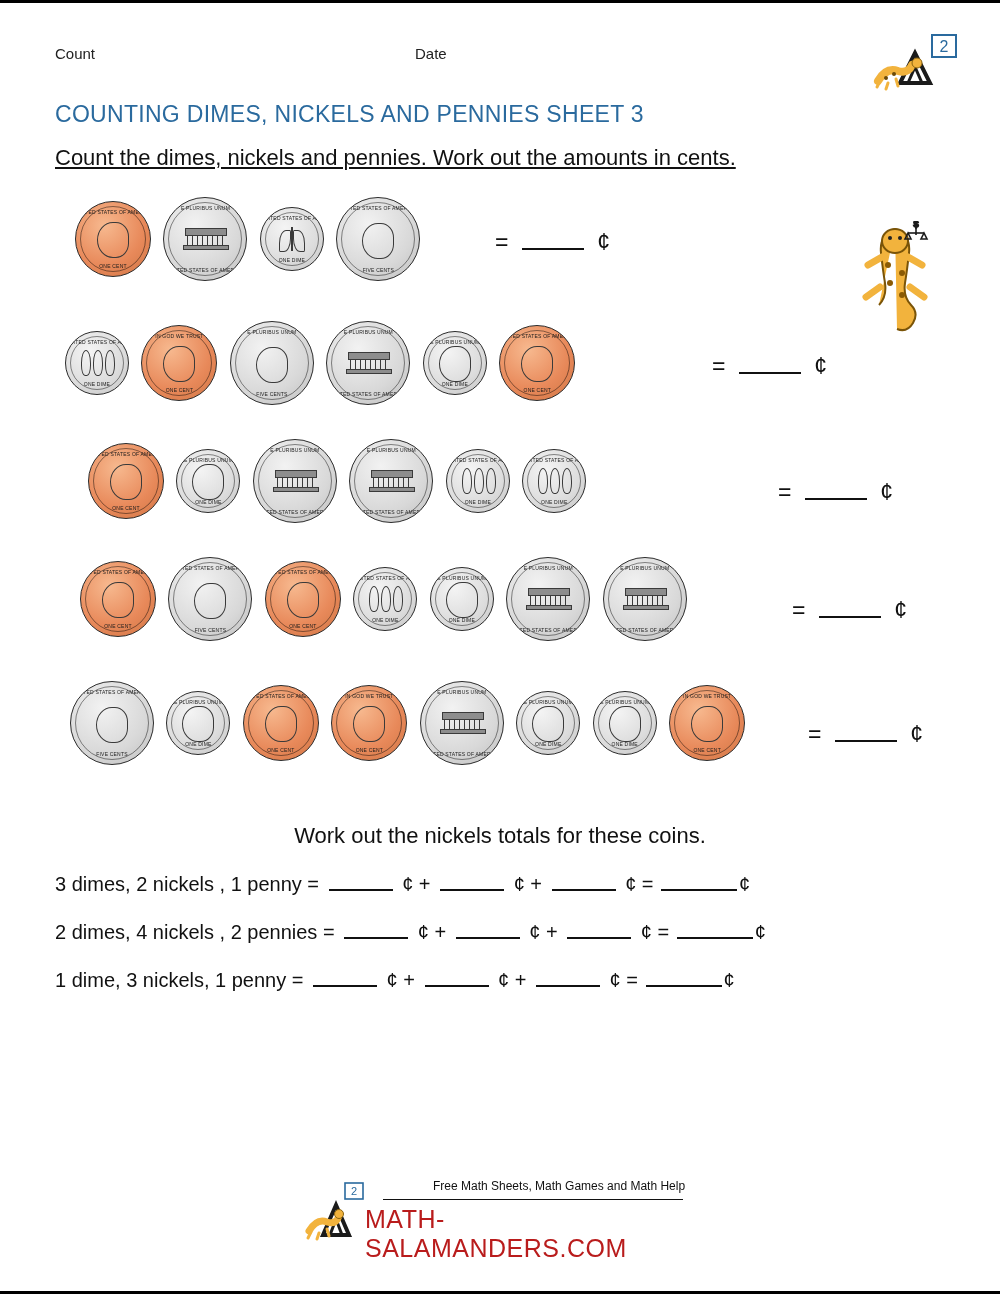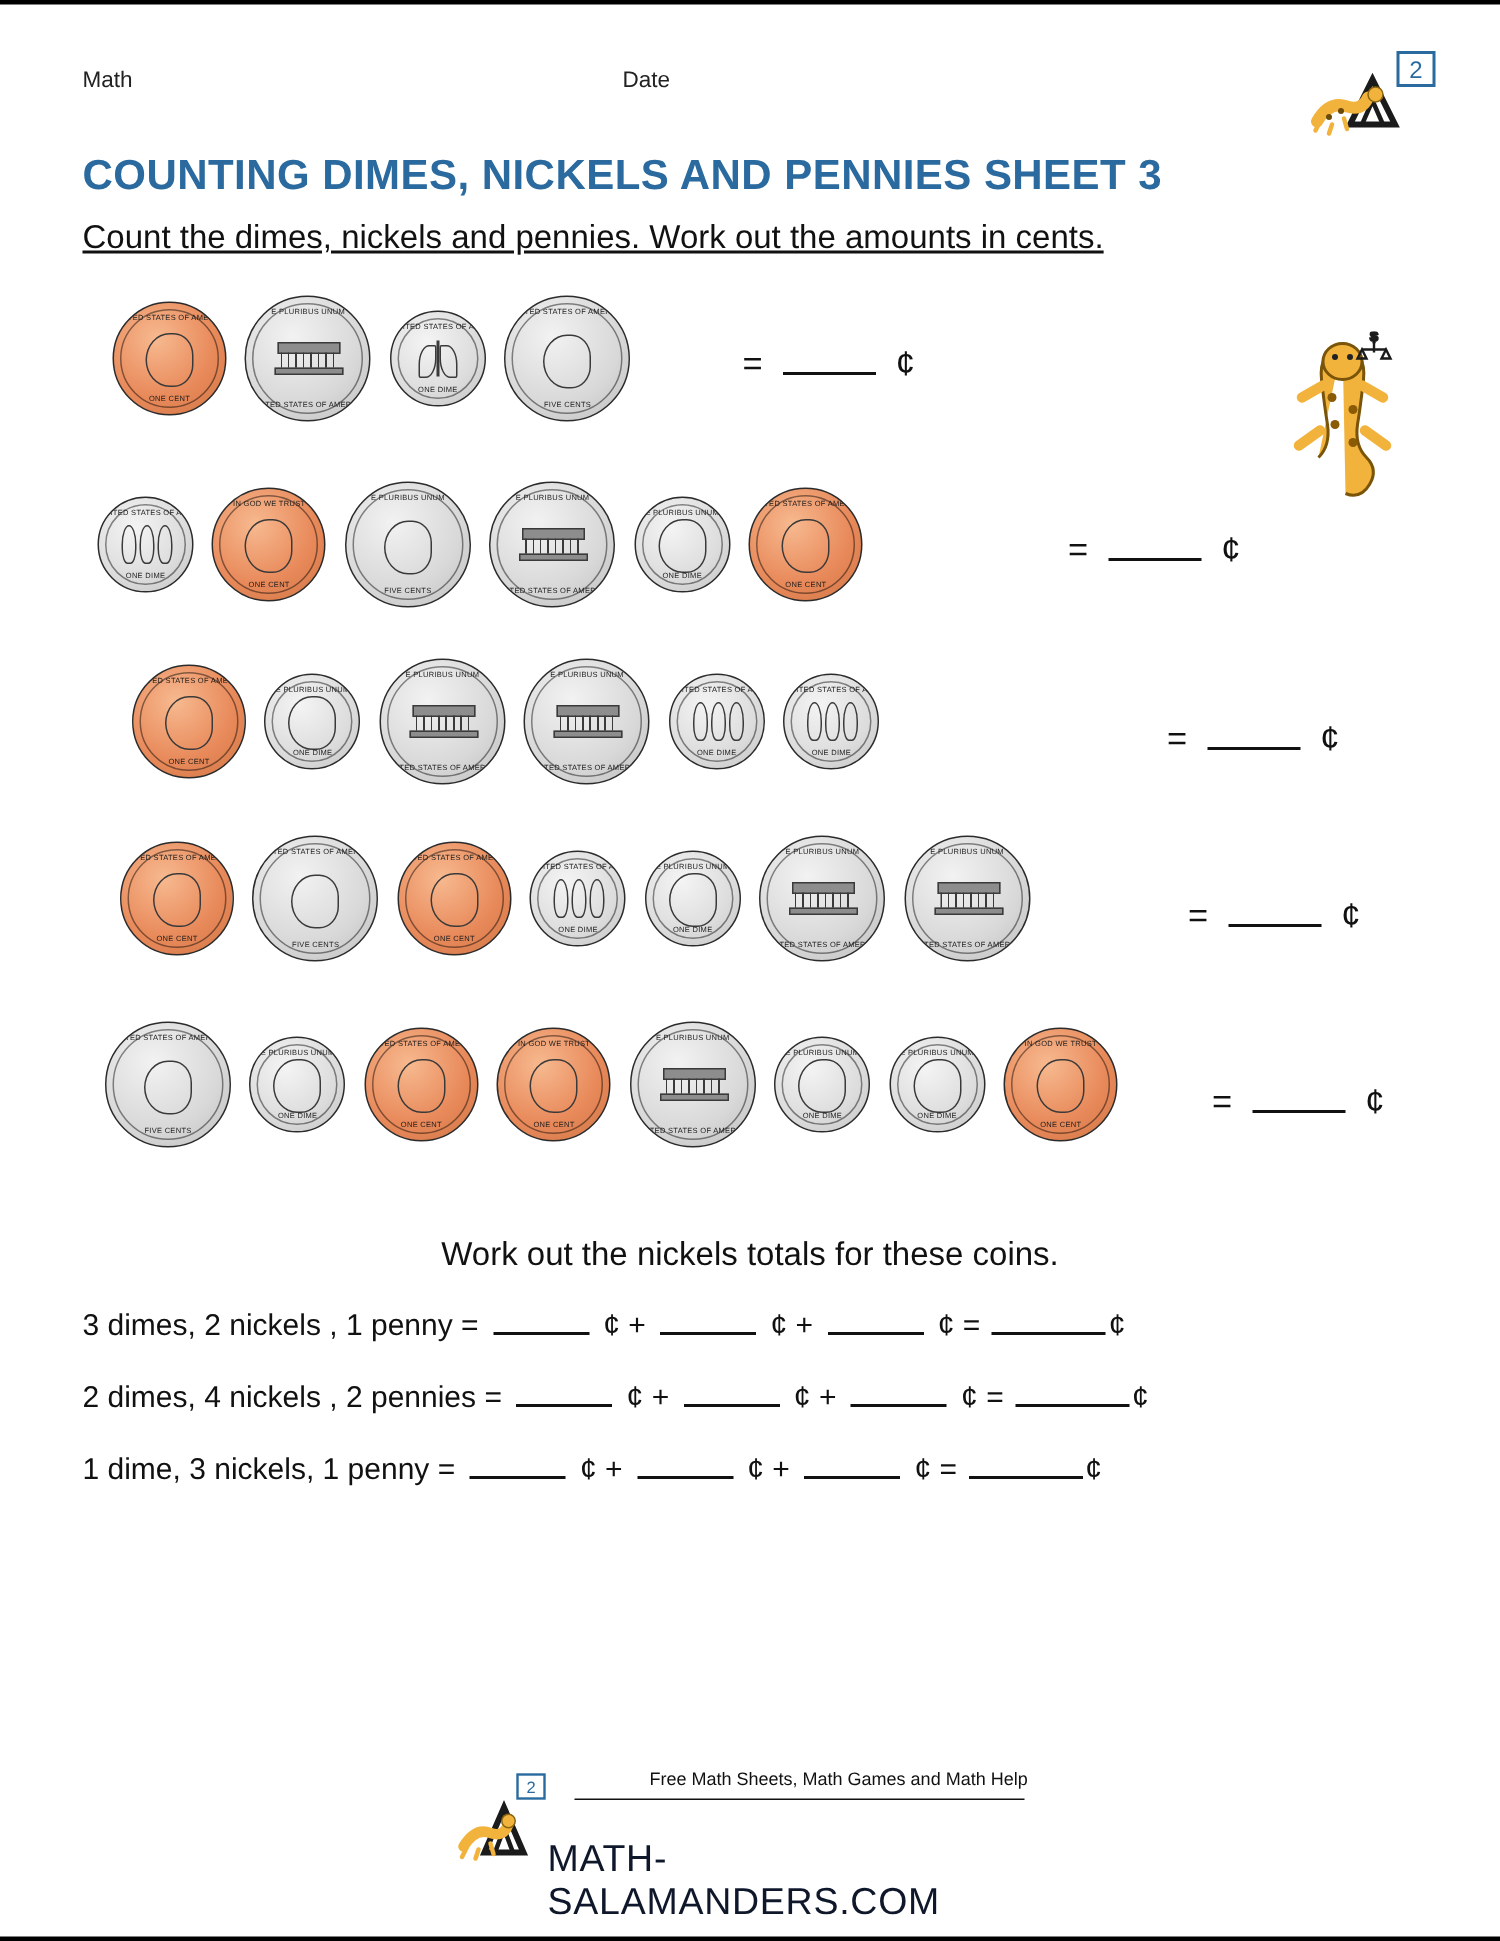--- a/index.html
+++ b/index.html
@@ -35,22 +35,22 @@
     position:absolute;left:385px;top:12px;
     font-size:15px;color:#222;
   }
   .logo-top{
     position:absolute;right:5px;top:0px;
     width:95px;height:60px;
   }
 
   .title{
     position:absolute;left:25px;top:68px;
-    font-size:28px;letter-spacing:.3px;
-    color:#2a6a9e;font-weight:700;
+    font-size:23px;letter-spacing:.3px;
+    color:#2a6a9e;font-weight:400;
   }
   .subtitle{
     position:absolute;left:25px;top:112px;
     font-size:22px;color:#111;text-decoration:underline;
   }
 
   
   .rows{
     position:absolute;left:0;top:160px;width:100%;
   }
@@ -224,31 +224,31 @@
   .footer .ftag{
     position:absolute;left:82px;top:6px;
     font-size:12px;color:#111;white-space:nowrap;margin-left:46px;
   }
   .footer .fline{
     position:absolute;left:78px;top:26px;width:300px;
     border-top:1.5px solid #111;
   }
   .footer .fsite{
     position:absolute;left:60px;top:32px;
-    font-size:25px;color:#0f172a;letter-spacing:.5px;margin-top:20px;
+    font-size:25px;color:#b91c1c;letter-spacing:.5px;
   }
 </style>
 </head>
 <body>
 
 <div class="page">
   <div class="sheet">
 
     <div class="hdr">
-      <div class="name">Math</div>
+      <div class="name">Count</div>
       <div class="date">Date</div>
 
       <div class="logo-top">
         <svg viewBox="0 0 95 60" width="95" height="60">
           <rect x="62" y="2" width="24" height="22" fill="#ffffff" stroke="#2a6a9e" stroke-width="2"></rect>
           <text x="74" y="19" font-size="16" text-anchor="middle" fill="#2a6a9e" font-family="Liberation Sans, sans-serif">2</text>
           <path d="M30 50 L45 20 L60 50 Z" fill="none" stroke="#1b1b1b" stroke-width="4"></path>
           <path d="M38 50 L45 34 L52 50 Z" fill="none" stroke="#1b1b1b" stroke-width="3"></path>
           <path d="M8 48 q8 -14 20 -10 q10 3 14 -6" fill="none" stroke="#f2b33d" stroke-width="8" stroke-linecap="round"></path>
           <circle cx="47" cy="30" r="5" fill="#f2b33d" stroke="#8a6410" stroke-width="1"></circle>

